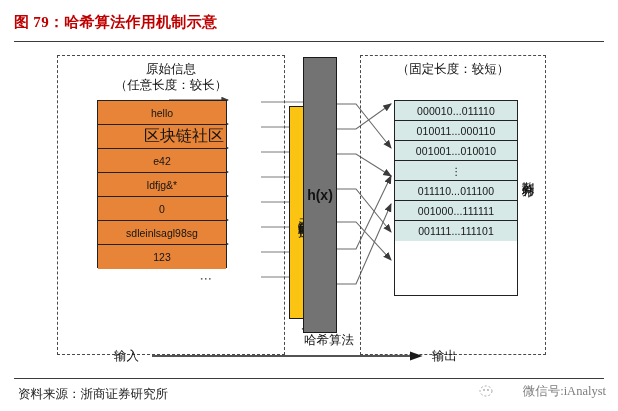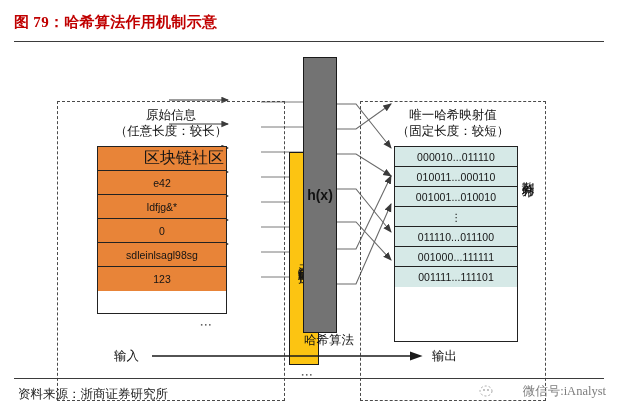--- a/index.html
+++ b/index.html
@@ -44,21 +44,20 @@
     top: 44px;
     width: 618px;
     height: 330px;
   }
 
   .dashed-panel {
     position: absolute;
     border: 1.6px dashed #4a4a4a;
     box-sizing: border-box;
     background: transparent;
-    margin-top: 46px;
   }
   #input-panel  { left: 57px;  top: 11px;  width: 228px; height: 300px; }
   #output-panel { left: 360px; top: 11px;  width: 186px; height: 300px; }
 
   .panel-heading {
     position: absolute;
     width: 100%;
     text-align: center;
     font-family: "Liberation Serif", "DejaVu Serif", serif;
     font-size: 12.5px;
@@ -277,20 +276,21 @@
     </g>
   </svg>
 
   <div class="dashed-panel" id="input-panel">
     <div class="panel-heading">
       <span>原始信息</span>
       <span class="l2">（任意长度：较长）</span>
     </div>
 
     <div class="cell-stack" id="input-stack">
+      <div class="cell">hello</div>
       <div class="cell cjk">区块链社区</div>
       <div class="cell">e42</div>
       <div class="cell">ldfjg&amp;*</div>
       <div class="cell">0</div>
       <div class="cell">sdleinlsagl98sg</div>
       <div class="cell">123</div>
     </div>
 
     <div class="under-dots" id="input-stack-dots">
       <span class="vdots-glyph">⋮</span>
@@ -303,21 +303,20 @@
       <span class="vdots-glyph">⋮</span>
     </div>
   </div>
 
   <div class="vbox" id="hash-box">
     <span class="hx">h(x)</span>
   </div>
 
   <div class="dashed-panel" id="output-panel">
     <div class="panel-heading">
-      <span>唯一哈希映射值</span>
       <span class="l2">（固定长度：较短）</span>
     </div>
 
     <div class="cell-stack" id="output-stack">
       <div class="cell">000010...011110</div>
       <div class="cell">010011...000110</div>
       <div class="cell">001001...010010</div>
       <div class="cell ellipsis-cell">⋮</div>
       <div class="cell">011110...011100</div>
       <div class="cell">001000...111111</div>

